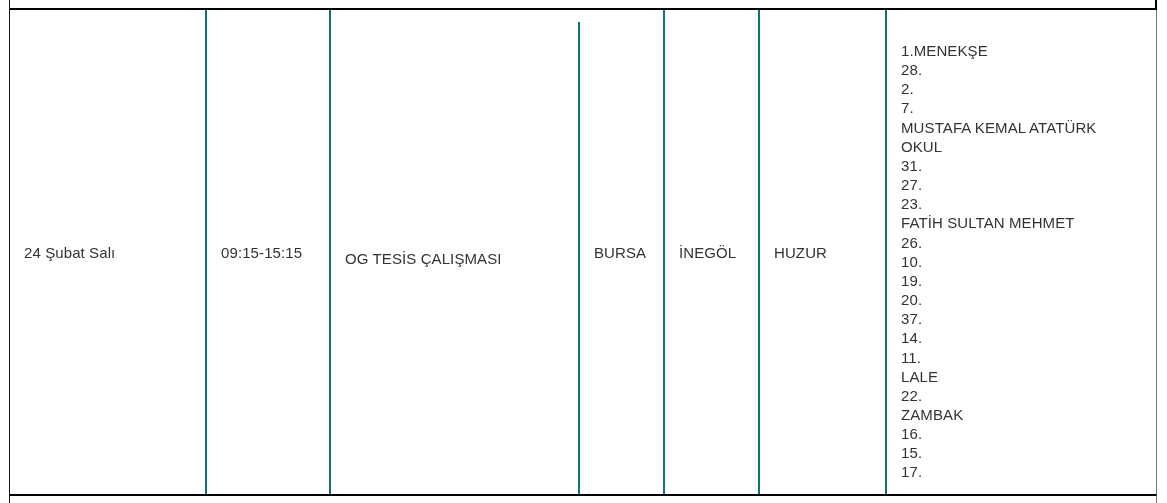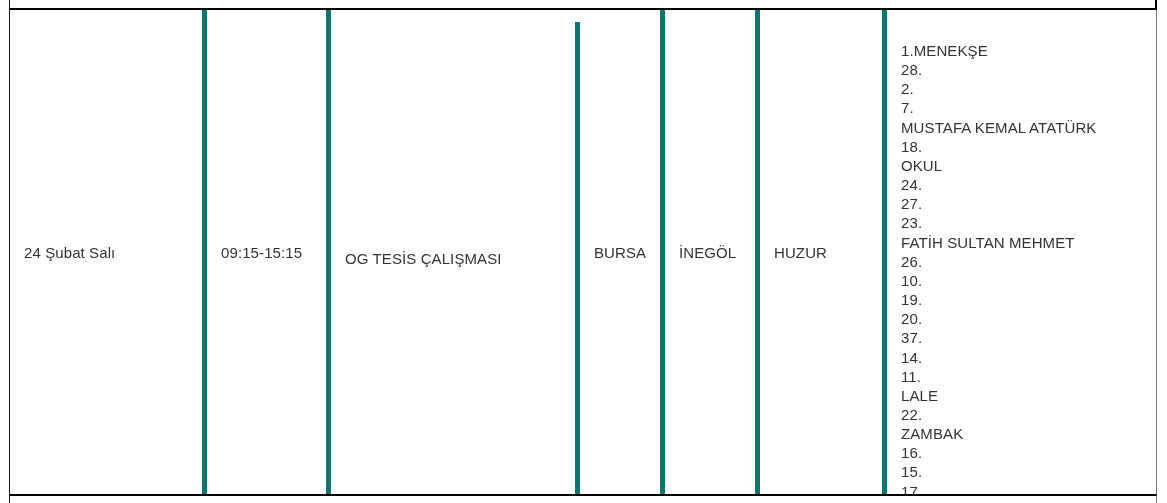--- a/index.html
+++ b/index.html
@@ -39,21 +39,21 @@
     border-right: 1px solid #757575;
     border-bottom: 2px solid #000000;
   }
   .row-partial-next {
     height: 40px;
     border-left: 1px solid #1a1a1a;
     border-right: 1px solid #757575;
   }
   .cell {
     box-sizing: border-box;
-    border-right: 5px solid #0f766e;
+    border-right: 2px solid #0f766e;
     display: flex;
     align-items: center;
     padding-left: 14px;
     padding-right: 6px;
     letter-spacing: 0.1px;
     white-space: nowrap;
     overflow: hidden;
   }
   .cell-date       { width: 197px; }
   .cell-time       { width: 124px; }
@@ -85,23 +85,22 @@
       <div class="cell cell-work-type">OG TESİS ÇALIŞMASI</div>
       <div class="cell cell-city">BURSA</div>
       <div class="cell cell-district">İNEGÖL</div>
       <div class="cell cell-neighborhood">HUZUR</div>
       <div class="cell cell-streets">
           <div>1.MENEKŞE</div>
           <div>28.</div>
           <div>2.</div>
           <div>7.</div>
           <div>MUSTAFA KEMAL ATATÜRK</div>
-          <div>18.</div>
           <div>OKUL</div>
-          <div>24.</div>
+          <div>31.</div>
           <div>27.</div>
           <div>23.</div>
           <div>FATİH SULTAN MEHMET</div>
           <div>26.</div>
           <div>10.</div>
           <div>19.</div>
           <div>20.</div>
           <div>37.</div>
           <div>14.</div>
           <div>11.</div>

